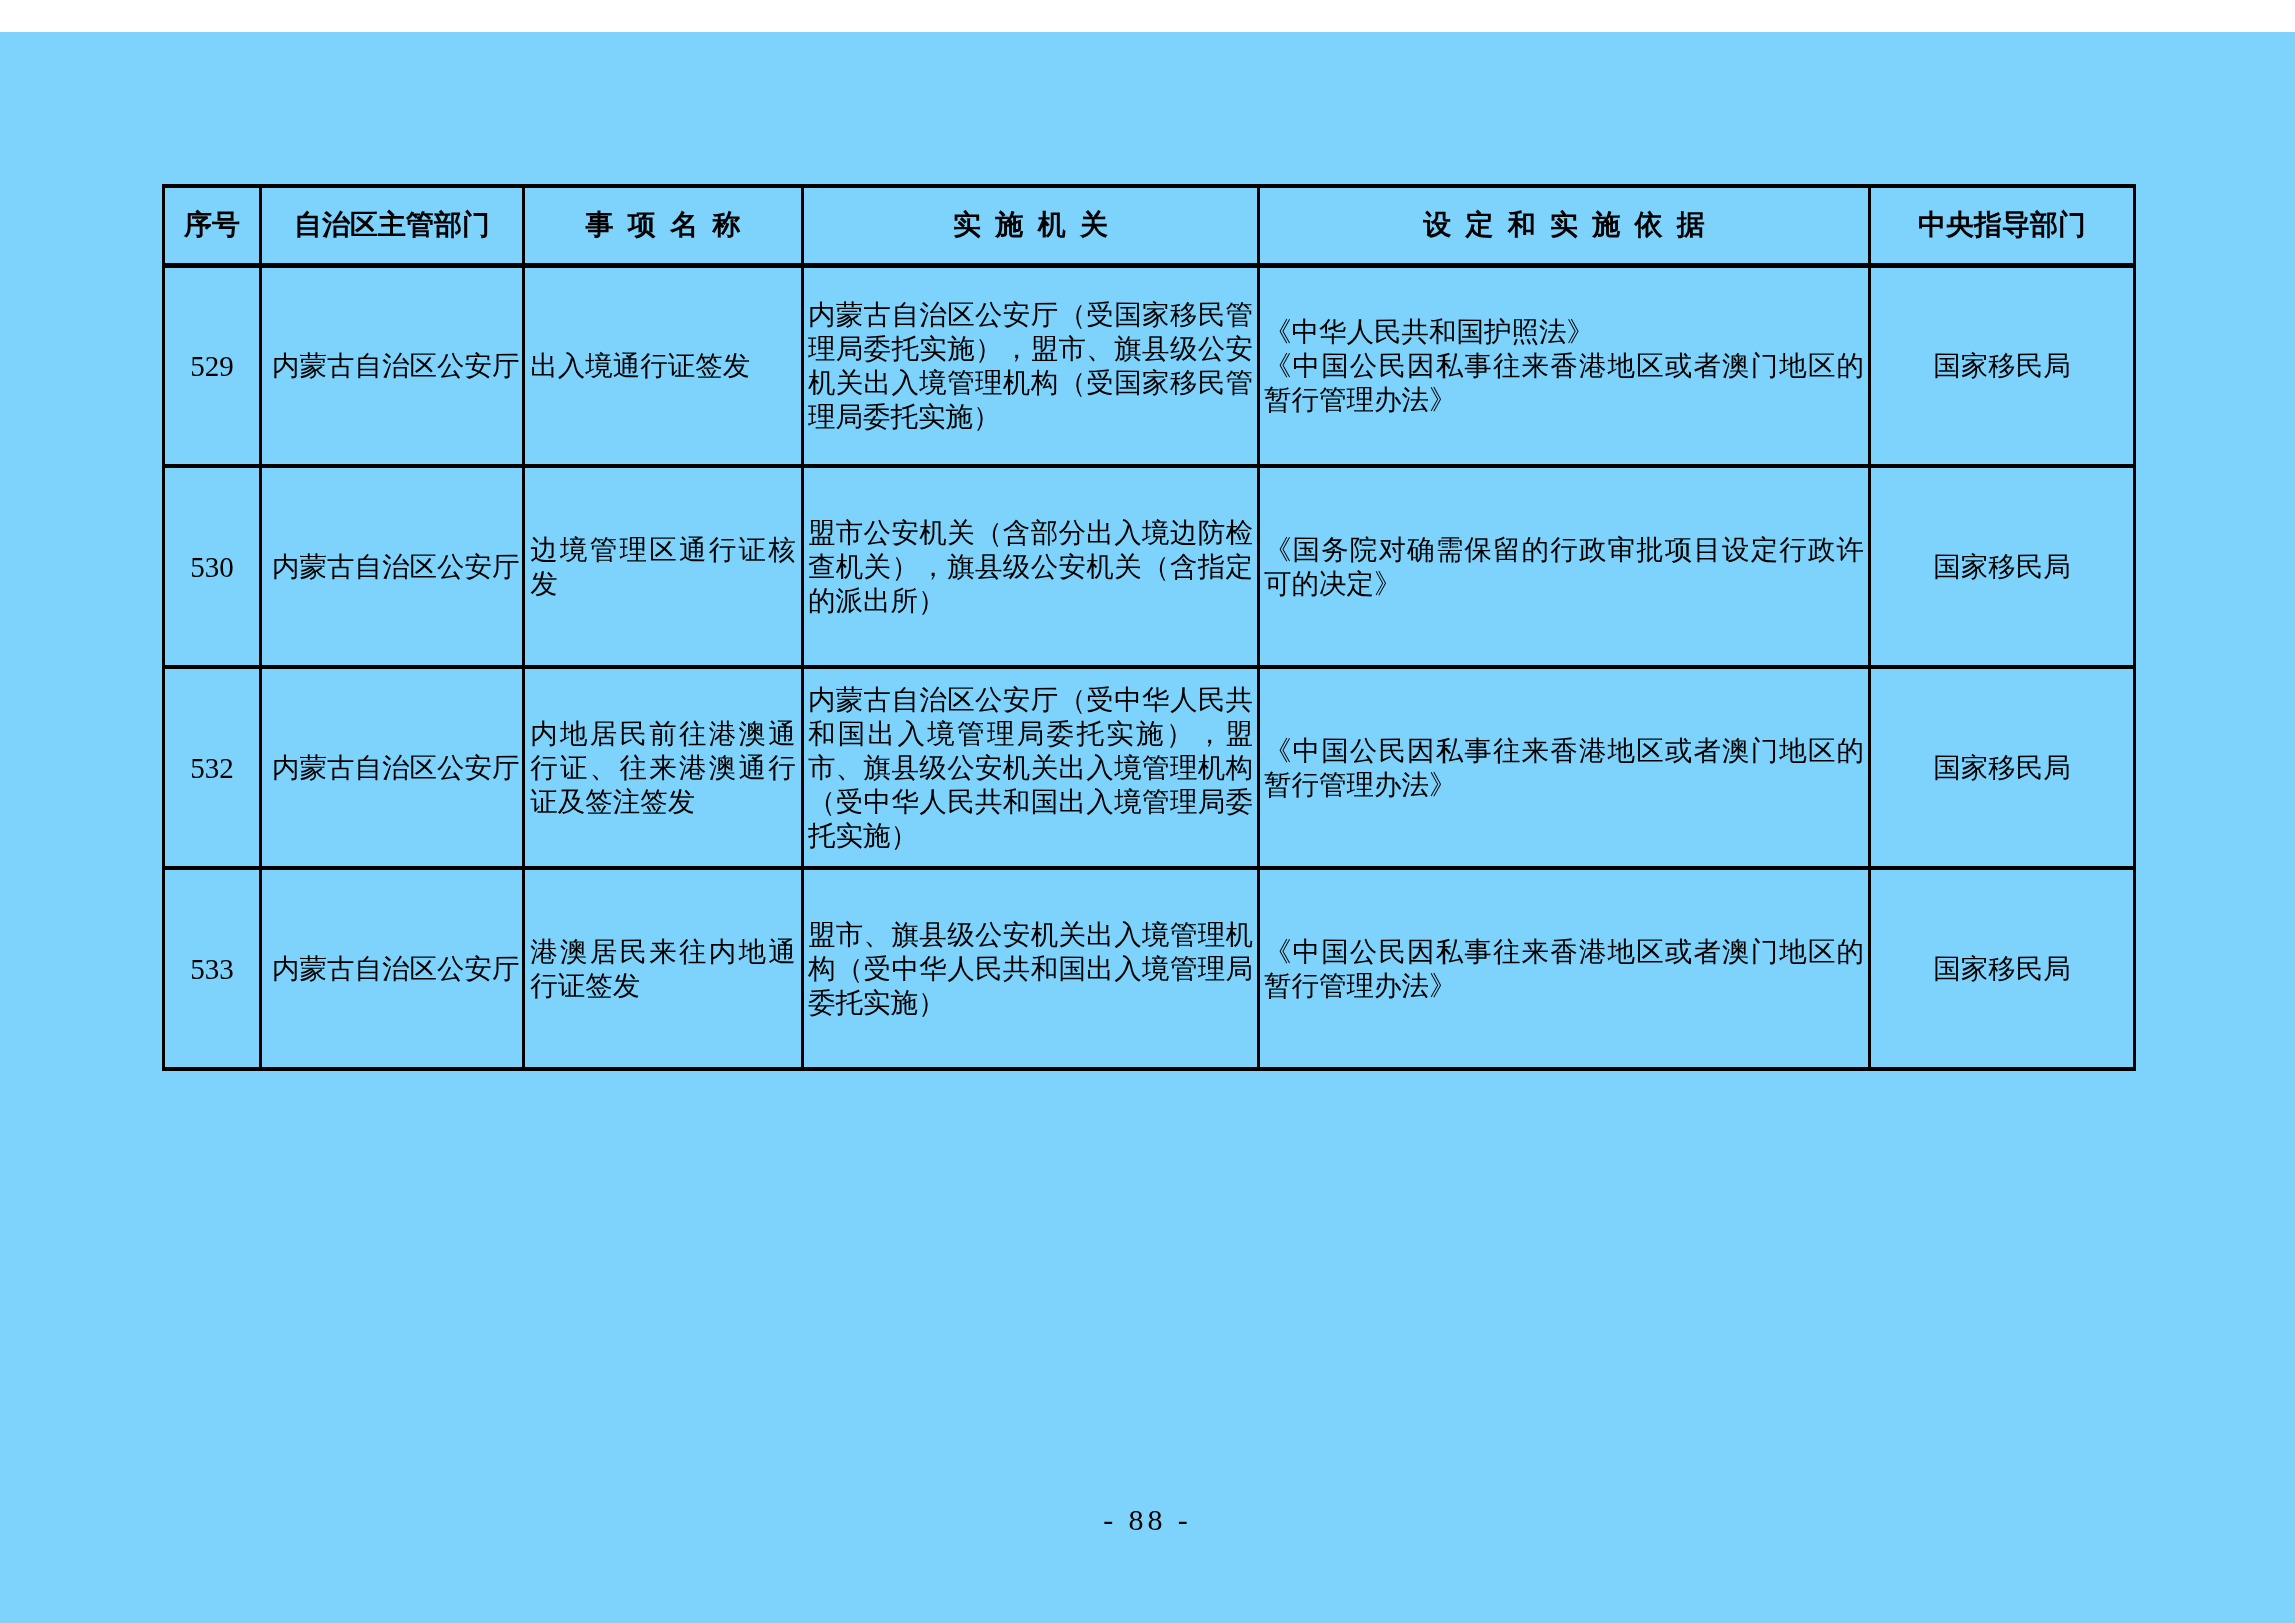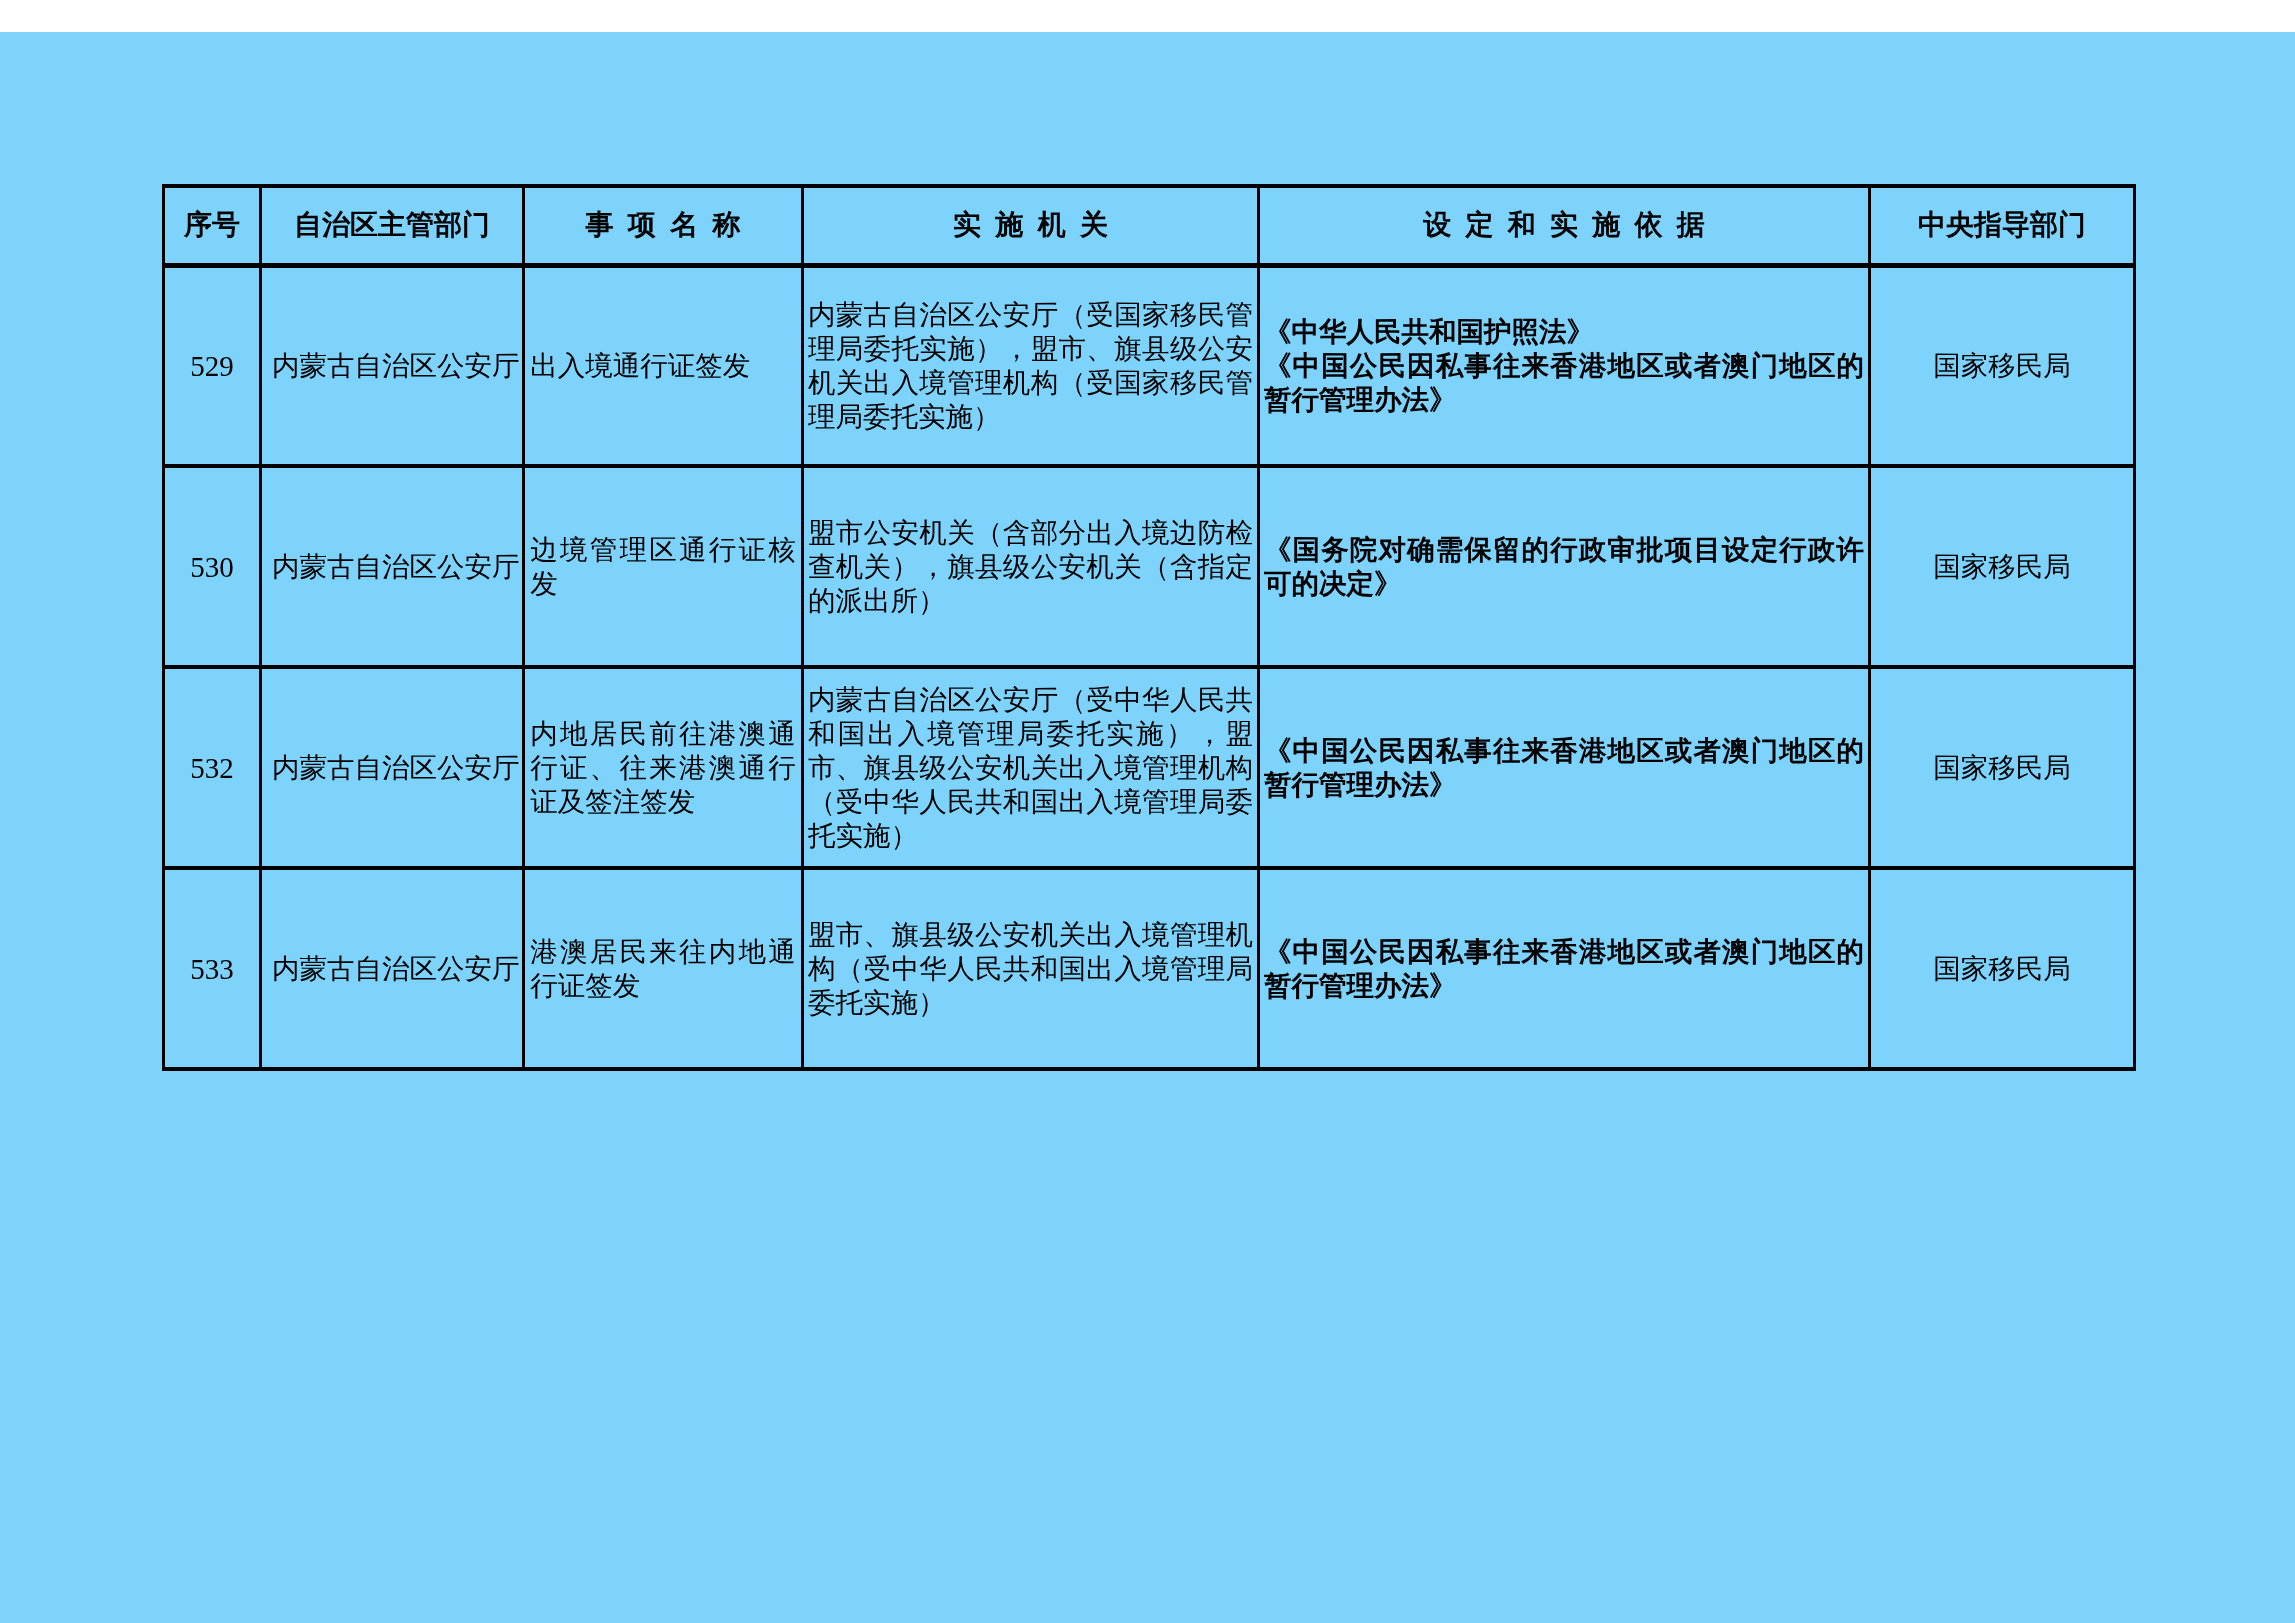--- a/index.html
+++ b/index.html
@@ -45,21 +45,21 @@
   .doc-table td{
     font-size:27.5px;
     line-height:34px;
   }
   td.c-no{text-align:center;font-size:29px;}
   td.c-dept{text-align:right;padding:3.9px 2.6px;}
   td.c-item{text-align:justify;}
   td.c-agency{text-align:justify;padding:3.9px 3.9px;}
   td.c-basis{text-align:justify;padding:3.9px 3.9px;}
   td.c-central{text-align:center;}
-  .basis-entry{text-align:justify;font-weight:bold;}
+  .basis-entry{text-align:justify;}
   .footer-pagenum{
     position:absolute;
     left:0;
     right:0;
     top:1471px;
     text-align:center;
     font-size:30px;
     letter-spacing:3.9px;
     font-family:"Liberation Serif","DejaVu Serif",serif;
   }
@@ -126,15 +126,16 @@
           <td class="c-item">港澳居民来往内地通行证签发</td>
           <td class="c-agency">盟市、旗县级公安机关出入境管理机构（受中华人民共和国出入境管理局委托实施）</td>
           <td class="c-basis">
             <div class="basis-entry">《中国公民因私事往来香港地区或者澳门地区的暂行管理办法》</div>
           </td>
           <td class="c-central">国家移民局</td>
         </tr>
       </tbody>
   </table>
 
+  <div class="footer-pagenum">- 88 -</div>
 
 </div>
 
 
 </body></html>

